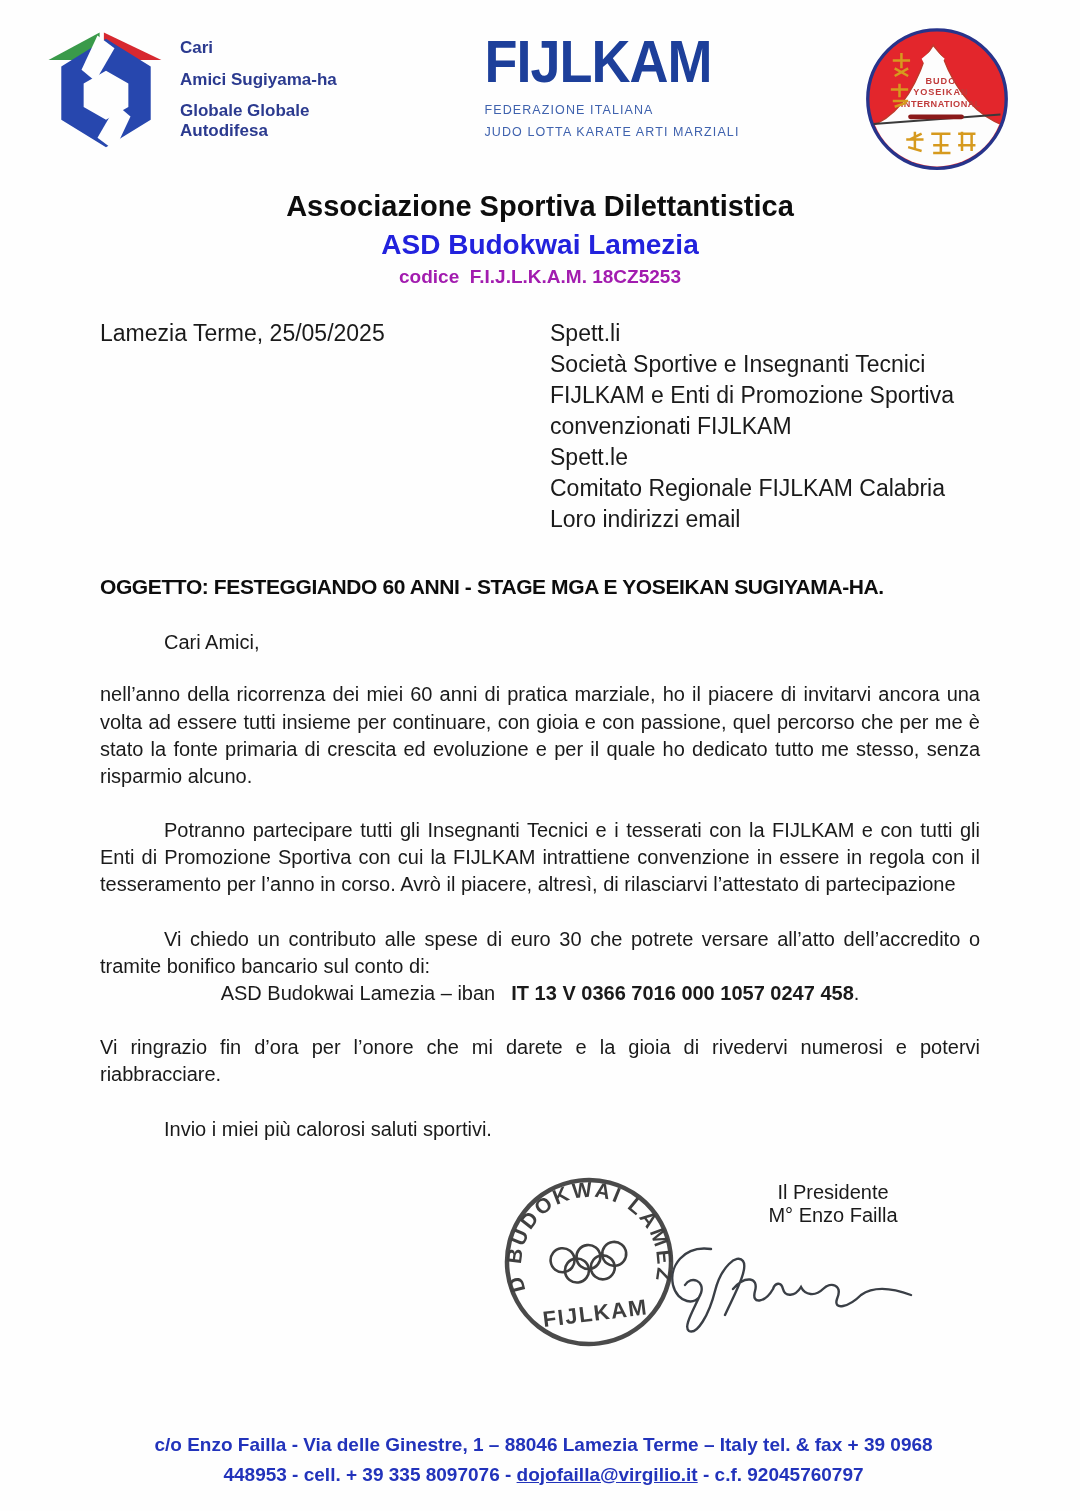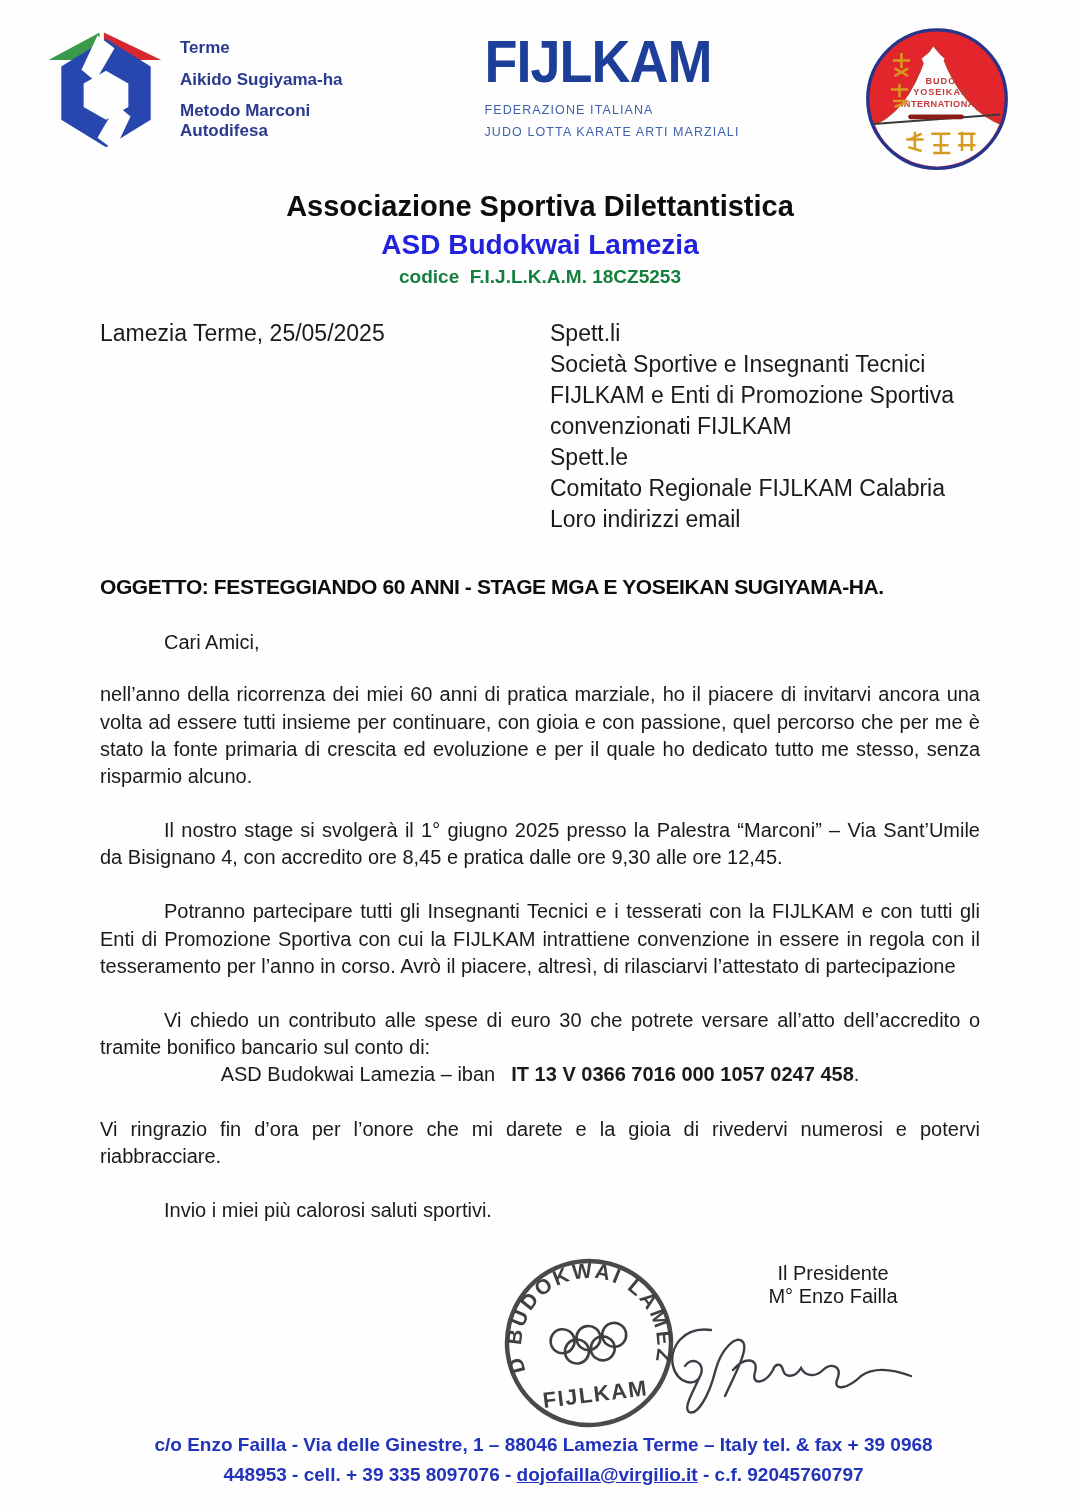--- a/index.html
+++ b/index.html
@@ -21,21 +21,21 @@
   .logo-center { text-align:center; padding-top:6px; }
   .logo-center-inner { display:inline-block; text-align:left; }
   .fijlkam-word { font-size:54px; font-weight:900; color:#1d3f9a; letter-spacing:-1px;
                   line-height:1; transform:scaleY(1.08); transform-origin:top left; }
   .fijlkam-sub { margin-top:14px; color:#3f62ae; font-size:12.5px; letter-spacing:1.1px; line-height:1.75; }
   .badge-right { width:150px; height:150px; flex:0 0 auto; }
   
   .title-block { text-align:center; margin-top:14px; }
   .title-1 { font-size:29px; font-weight:bold; color:#0d0d0d; }
   .title-2 { font-size:28px; font-weight:bold; color:#2222dd; margin-top:6px; }
-  .title-3 { font-size:19px; font-weight:bold; color:#15803d; margin-top:5px; white-space:pre-wrap; }
+  .title-3 { font-size:19px; font-weight:bold; color:#a21caf; margin-top:5px; white-space:pre-wrap; }
   
   .addr-row { display:flex; margin-top:30px; font-size:23px; line-height:1.35; }
   .addr-date { width:450px; }
   .addr-recipients { flex:1; }
   .addr-recipients .r { min-height:27px; }
   .addr-recipients .bold { font-weight:normal; }
   
   .subject { margin-top:40px; font-size:21px; font-weight:bold; letter-spacing:-0.4px; color:#0d0d0d; }
   .salutation { margin-top:32px; text-indent:64px; font-size:20px; }
   .para { font-size:20px; line-height:1.36; text-align:justify; margin-top:27px; }
@@ -63,23 +63,23 @@
     <div class="logo-left">
       <svg width="128" height="132" viewBox="0 0 120 124">
         <polygon points="6,32 54,6 54,32" fill="#3a9a4a"></polygon>
         <polygon points="58,6 112,32 58,32" fill="#d7282f"></polygon>
         <path fill="#2747ae" fill-rule="evenodd" d="M60 12 L102 38 L102 88 L60 114 L18 88 L18 38 Z
              M60 42 L81 54 L81 76 L60 88 L39 76 L39 54 Z"></path>
         <polygon points="52,9 68,21 50,52 37,41" fill="#fefefe"></polygon>
         <polygon points="68,117 52,105 70,74 83,85" fill="#fefefe"></polygon>
       </svg>
       <div class="logo-left-text">
-        <div class="l">Terme</div>
-        <div class="l">Aikido Sugiyama-ha</div>
-        <div class="l tight">Metodo Marconi</div>
+        <div class="l">Cari</div>
+        <div class="l">Amici Sugiyama-ha</div>
+        <div class="l tight">Globale Globale</div>
         <div class="l tight">Autodifesa</div>
       </div>
     </div>
 
     <div class="logo-center">
       <div class="logo-center-inner">
         <div class="fijlkam-word">FIJLKAM</div>
         <div class="fijlkam-sub">
           <div>FEDERAZIONE ITALIANA</div>
           <div>JUDO LOTTA KARATE ARTI MARZIALI</div>
@@ -131,21 +131,20 @@
       <div class="r">Loro indirizzi email</div>
     </div>
   </div>
 
   <div class="subject">OGGETTO: FESTEGGIANDO 60 ANNI - STAGE MGA E YOSEIKAN SUGIYAMA-HA.</div>
 
   <div class="salutation">Cari Amici,</div>
 
   <p class="para">nell’anno della ricorrenza dei miei 60 anni di pratica marziale, ho il piacere di invitarvi ancora una volta ad essere tutti insieme per continuare, con gioia e con passione, quel percorso che per me è stato la fonte primaria di crescita ed evoluzione e per il quale ho dedicato tutto me stesso, senza risparmio alcuno.</p>
 
-  <p class="para indent">Il nostro stage si svolgerà il 1° giugno 2025 presso la Palestra “Marconi” – Via Sant’Umile da Bisignano 4, con accredito ore 8,45 e pratica dalle ore 9,30 alle ore 12,45.</p>
 
   <p class="para indent">Potranno partecipare tutti gli Insegnanti Tecnici e i tesserati con la FIJLKAM e con tutti gli Enti di Promozione Sportiva con cui la FIJLKAM intrattiene convenzione in essere in regola con il tesseramento per l’anno in corso. Avrò il piacere, altresì, di rilasciarvi l’attestato di partecipazione</p>
 
   <div>
     <p class="para indent" style="margin-bottom:0;">Vi chiedo un contributo alle spese di euro 30 che potrete versare all’atto dell’accredito o tramite bonifico bancario sul conto di:</p>
     <p class="iban-line"><span>ASD Budokwai Lamezia – iban</span><span class="iban-bold">IT 13 V 0366 7016 000 1057 0247 458</span><span>.</span></p>
   </div>
 
   <p class="para">Vi ringrazio fin d’ora per l’onore che mi darete e la gioia di rivedervi numerosi e potervi riabbracciare.</p>
 

